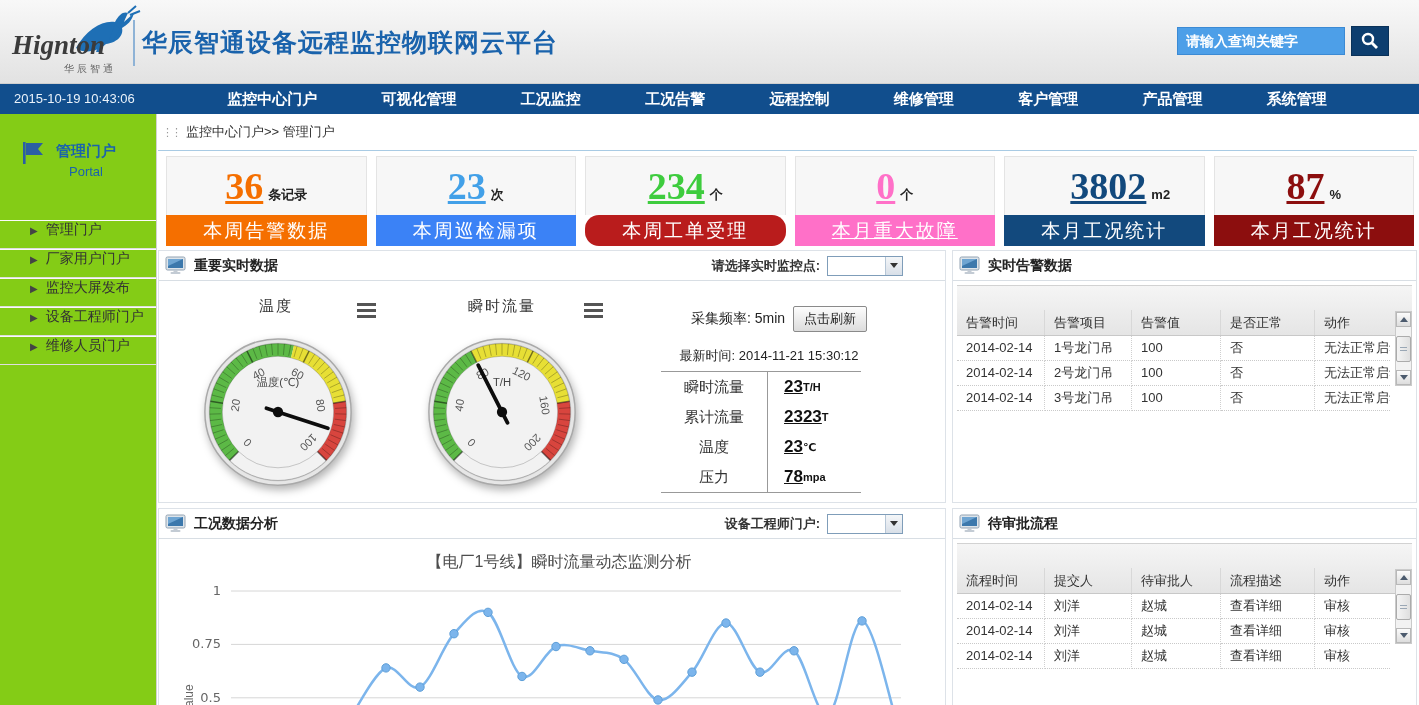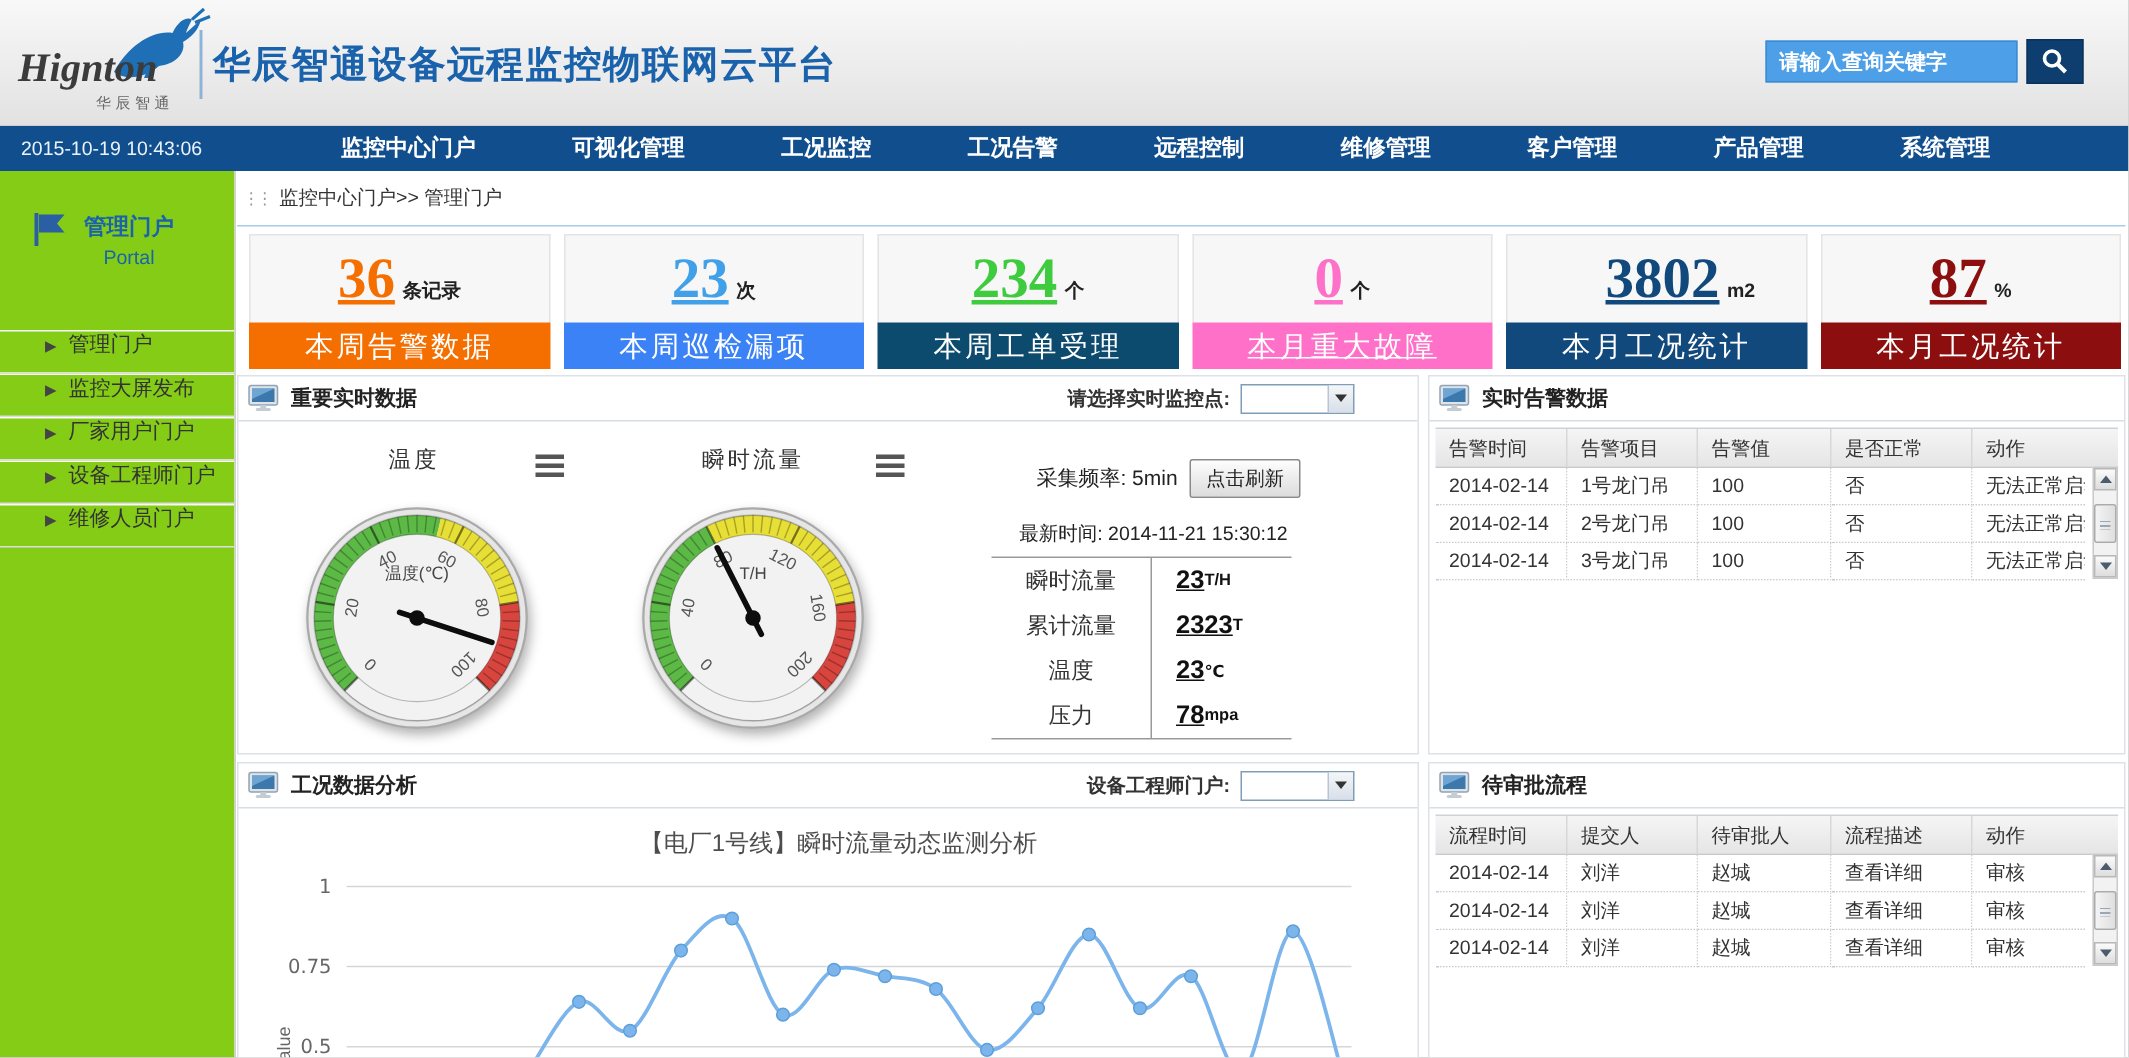--- a/index.html
+++ b/index.html
@@ -92,21 +92,21 @@
   .r-row { display:flex; height:30px; align-items:center; }
   .r-label { width:106px; text-align:center; font-size:15px; color:#333; }
   .r-val { flex:1; border-left:1px solid #999; align-self:stretch; display:flex; align-items:center; padding-left:16px; }
   .r-val b { font-size:17px; color:#111; text-decoration:underline; }
   .r-val i { font-style:normal; font-size:11px; font-weight:bold; color:#111; }
 
   
   .tbl { position:absolute; left:4px; right:4px; top:34px; }
   .t-row { display:grid; grid-template-columns:88px 87px 89px 94px 1fr; padding-right:22px; }
   .t-head { background:linear-gradient(#F5F5F5,#E5E5E5); border-top:1px solid #D2D2D2; border-bottom:1px solid #C8C8C8; }
-  .t-head .t-cell { line-height:25px; font-size:13px; color:#333; border-right:1px solid #D8D8D8; padding-left:9px; }
+  .t-head .t-cell { line-height:25px; font-size:13px; color:#333; border-right:1px solid #D8D8D8; padding-left:9px;margin-top:24px; }
   .t-body .t-cell { line-height:24px; font-size:13px; color:#333; border-right:1px dotted #CFCFCF;
                     border-bottom:1px dotted #C9C9C9; padding-left:9px; white-space:nowrap; overflow:hidden; }
   .t-cell:last-child { border-right:none; }
 
   
   .vsb { position:absolute; right:4px; top:60px; width:17px; height:75px; background:#F2F2F2; border:1px solid #CACACA; }
   .sb-btn { position:absolute; left:0; width:15px; height:15px; background:linear-gradient(#FBFBFB,#DDDDDD);
             border:1px solid #B8B8B8; display:flex; align-items:center; justify-content:center; cursor:pointer; }
   .sb-up { top:0; } .sb-down { bottom:0; }
   .sb-up::after { content:""; border-left:4px solid transparent; border-right:4px solid transparent; border-bottom:5px solid #4C5B6E; }
@@ -168,22 +168,22 @@
         <rect x="3" y="2" width="2.6" height="22" fill="#2B5FA3"></rect>
         <path d="M6 3 L23 3 L18 9 L23 15 L6 15 Z" fill="#2B5FA3"></path>
       </svg>
       <div>
         <div class="portal-title">管理门户</div>
         <div class="portal-sub">Portal</div>
       </div>
     </div>
     <ul class="side-menu">
       <li><span class="arr">▶</span><span>管理门户</span></li>
+      <li><span class="arr">▶</span><span>厂家用户门户</span></li>
       <li><span class="arr">▶</span><span>监控大屏发布</span></li>
-      <li><span class="arr">▶</span><span>厂家用户门户</span></li>
       <li><span class="arr">▶</span><span>设备工程师门户</span></li>
       <li><span class="arr">▶</span><span>维修人员门户</span></li>
     </ul>
   </aside>
 
   <main class="main">
     <div class="breadcrumb">
       <span class="bc-icon">⋮⋮</span><span>监控中心门户&gt;&gt; 管理门户</span>
     </div>
     <div class="bc-line"></div>
@@ -201,21 +201,21 @@
             <span class="num" style="color: rgb(66, 160, 232); text-decoration-color: rgb(66, 160, 232);">23</span>
             <span class="card-unit">次</span>
           </div>
         <div class="banner" style="background: #3b82f6;">本周巡检漏项</div>
       </div>
       <div class="stat-card">
         <div class="card-top">
             <span class="num" style="color: rgb(62, 204, 62); text-decoration-color: rgb(62, 204, 62);">234</span>
             <span class="card-unit">个</span>
           </div>
-        <div class="banner" style="background: #0c4a6e;">本周工单受理</div>
+        <div class="banner" style="background: #b91c1c; border-radius: 14px;">本周工单受理</div>
       </div>
       <div class="stat-card">
         <div class="card-top">
             <span class="num" style="color: rgb(255, 112, 200); text-decoration-color: rgb(255, 112, 200);">0</span>
             <span class="card-unit">个</span>
           </div>
         <div class="banner" style="background: rgb(255, 112, 200); text-decoration: underline;">本月重大故障</div>
       </div>
       <div class="stat-card">
         <div class="card-top">

